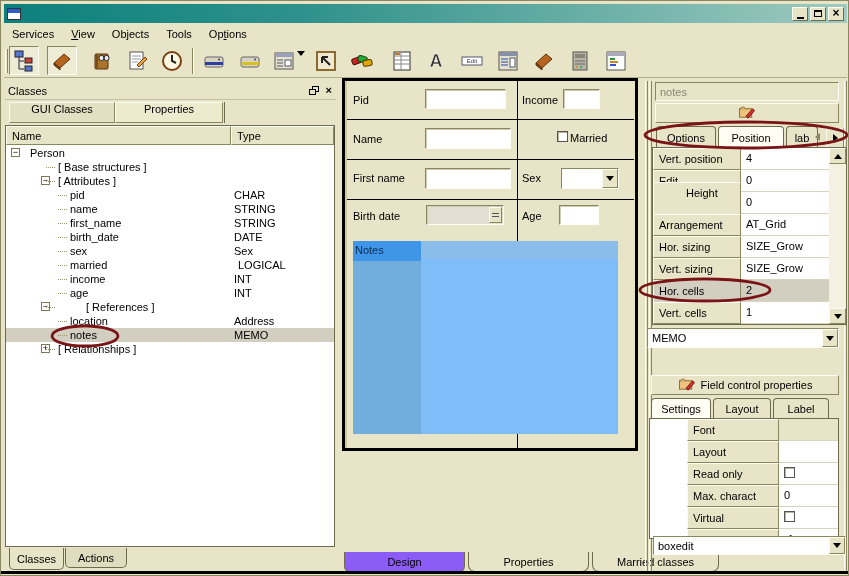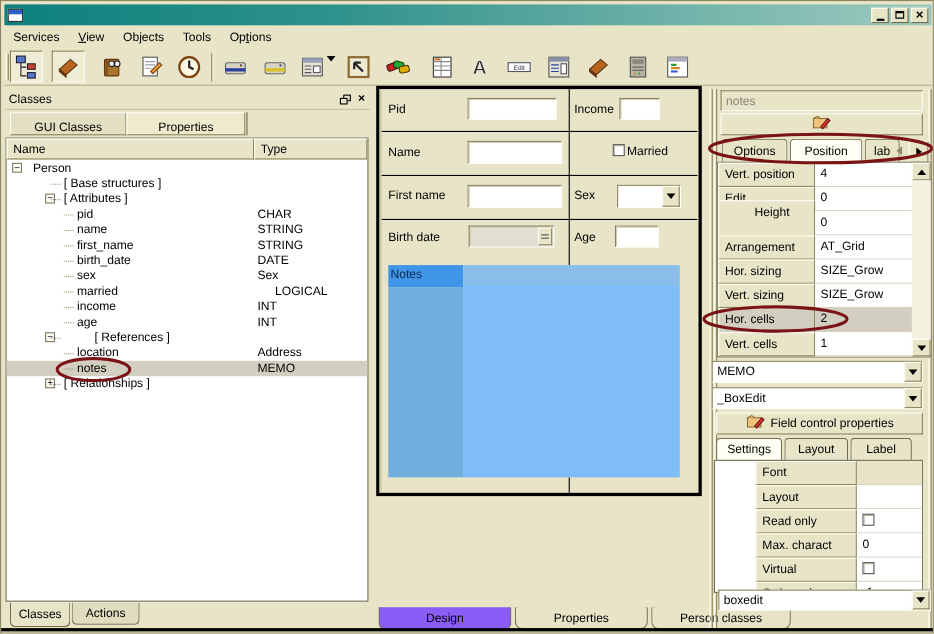--- a/index.html
+++ b/index.html
@@ -36,21 +36,21 @@
   .combo .cbtn{width:16px;align-self:stretch;background:#e8e4c7;border:1px solid;border-color:#fdfcf2 #8a865e #8a865e #fdfcf2;display:flex;align-items:center;justify-content:center;}
   
   .pane-title{left:4px;top:81px;width:331px;height:18px;display:flex;align-items:center;border-bottom:1px solid #c4bf9e;}
   .pane-title .t{margin-left:3px;}
   .pt-icons{margin-left:auto;display:flex;align-items:center;gap:6px;margin-right:4px;}
   .ico-restore{position:relative;width:11px;height:9px;}
   .ico-restore i{position:absolute;border:1px solid #000;background:#e8e4c7;width:7px;height:6px;}
   .ico-restore i.b{left:3px;top:0;}
   .ico-restore i.f{left:0;top:3px;}
   .ico-x{font-weight:bold;font-size:11px;line-height:9px;}
-  .ptab{top:101px;height:21px;display:flex;align-items:flex-end;justify-content:center;}
+  .ptab{top:101px;height:21px;display:flex;align-items:flex-start;justify-content:center;}
   .ptab.off{background:#e3dfc2;border:1px solid;border-color:#fdfcf2 #8a865e #8a865e #fdfcf2;}
   .ptab.on{background:#eeeace;border:1px solid;border-color:#fdfcf2 #8a865e #8a865e #fdfcf2;}
   .lv{left:4px;top:124px;width:330px;height:422px;background:#fff;border:1px solid #6f6b4e;}
   .colhdr{top:125px;height:19px;background:#e8e4c7;border:1px solid;border-color:#fdfcf2 #8a865e #8a865e #fdfcf2;display:flex;align-items:center;padding-left:5px;}
   .trow{left:5px;width:328px;height:14px;}
   .trow.sel{background:#d2cec0;}
   .texp{position:absolute;top:2px;width:9px;height:9px;background:#fffef8;border:1px solid #7d7857;font-size:9px;line-height:7px;text-align:center;}
   .tdash{position:absolute;top:7px;width:9px;border-top:1px dotted #9a966f;}
   .tlabel,.ttype{position:absolute;top:1px;white-space:nowrap;}
   .btab{top:547px;height:22px;display:flex;align-items:center;justify-content:center;border:1px solid #6f6b4e;border-top:none;border-radius:0 0 5px 5px;}
@@ -304,21 +304,21 @@
         <span class="ttype" style="left: 228px;">DATE</span>
       </div>
       <div class="abs trow" style="top: 243px;">
         <span class="tdash" style="left: 52px;"></span>
         <span class="tlabel" style="left: 64px;">sex</span>
         <span class="ttype" style="left: 228px;">Sex</span>
       </div>
       <div class="abs trow" style="top: 257px;">
         <span class="tdash" style="left: 52px;"></span>
         <span class="tlabel" style="left: 64px;">married</span>
-        <span class="ttype" style="left: 244px;">LOGICAL</span>
+        <span class="ttype" style="left: 232px;">LOGICAL</span>
       </div>
       <div class="abs trow" style="top: 271px;">
         <span class="tdash" style="left: 52px;"></span>
         <span class="tlabel" style="left: 64px;">income</span>
         <span class="ttype" style="left: 228px;">INT</span>
       </div>
       <div class="abs trow" style="top: 285px;">
         <span class="tdash" style="left: 52px;"></span>
         <span class="tlabel" style="left: 64px;">age</span>
         <span class="ttype" style="left: 228px;">INT</span>
@@ -395,21 +395,21 @@
   <div class="memo-strip"></div>
   <div class="memo-body"></div>
 
   <div class="abs dtab on" style="left:343px;width:121px;">
       <span>Design</span>
     </div>
   <div class="abs dtab off" style="left:467px;width:121px;">
       <span>Properties</span>
     </div>
   <div class="abs dtab off" style="left:591px;width:127px;">
-      <span>Person classes</span>
+      <span>Married classes</span>
     </div>
 
   <div class="abs ridge" style="left:644px;top:80px;height:490px;"></div>
   <div class="abs ridge" style="left:648px;top:80px;height:490px;"></div>
   <div class="abs ridge" style="left:843px;top:80px;height:490px;"></div>
 
   <div class="abs sunken-tan grayed" style="left:654px;top:81px;width:184px;height:19px;padding:3px 0 0 4px;">notes</div>
   <div class="abs push-btn" style="left:654px;top:102px;width:184px;height:20px;">
       <span id="edit-ic1"><svg width="18" height="15" viewBox="0 0 18 16">
           <rect x="1" y="4" width="13" height="9" fill="#eec27a" stroke="#8a6a30"></rect>
@@ -458,26 +458,20 @@
   <div class="sb-btn" style="left:828px;top:307px;">
       <span class="tri-d"></span>
     </div>
 
   <div class="abs combo" style="left:646px;top:327px;width:192px;height:20px;">
     <span class="cv">MEMO</span>
     <span class="cbtn">
         <span class="tri-d"></span>
       </span>
   </div>
-  <div class="abs combo" style="left:646px;top:351px;width:192px;height:20px;">
-    <span class="cv">_BoxEdit</span>
-    <span class="cbtn">
-        <span class="tri-d"></span>
-      </span>
-  </div>
   <div class="abs push-btn" style="left:650px;top:374px;width:188px;height:20px;">
     <span id="edit-ic2"><svg width="18" height="15" viewBox="0 0 18 16">
           <rect x="1" y="4" width="13" height="9" fill="#eec27a" stroke="#8a6a30"></rect>
           <path d="M1 4 L5 2 L8 4" fill="#eec27a" stroke="#8a6a30"></path>
           <path d="M8 12 L15 4 L17 6 L10 14 Z" fill="#dd3333" stroke="#661111"></path>
         </svg></span>
     <span>Field control properties</span>
   </div>
 
   <div class="abs stab on" style="left:650px;width:60px;">

